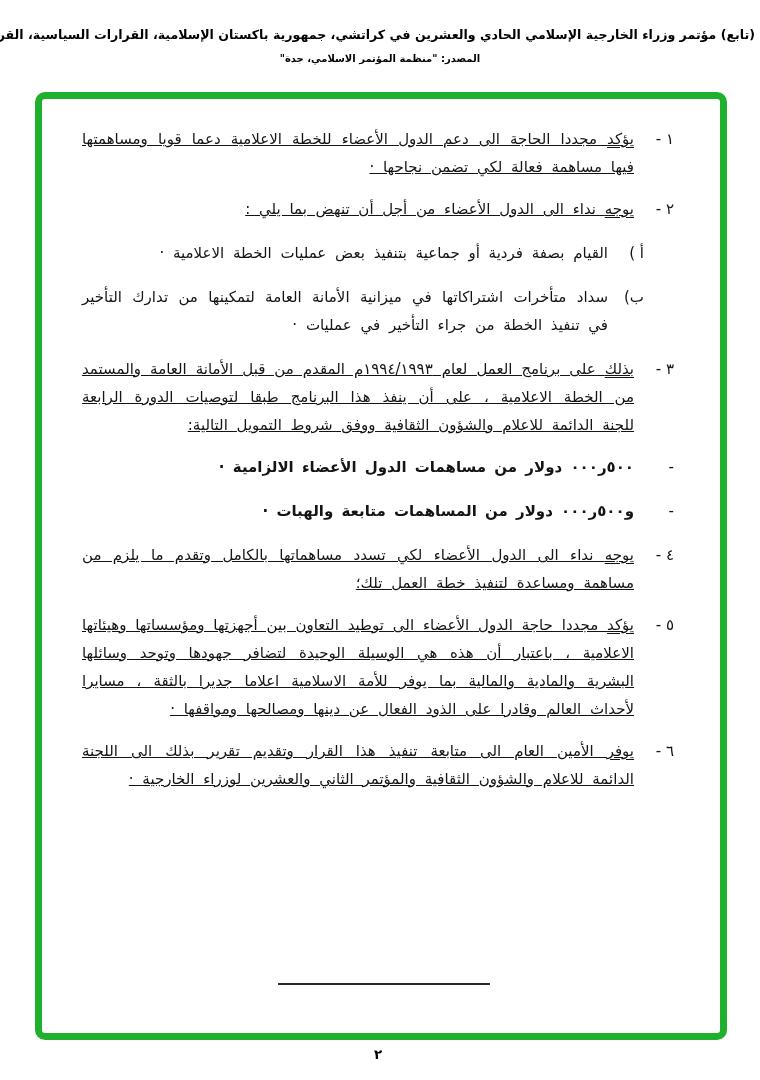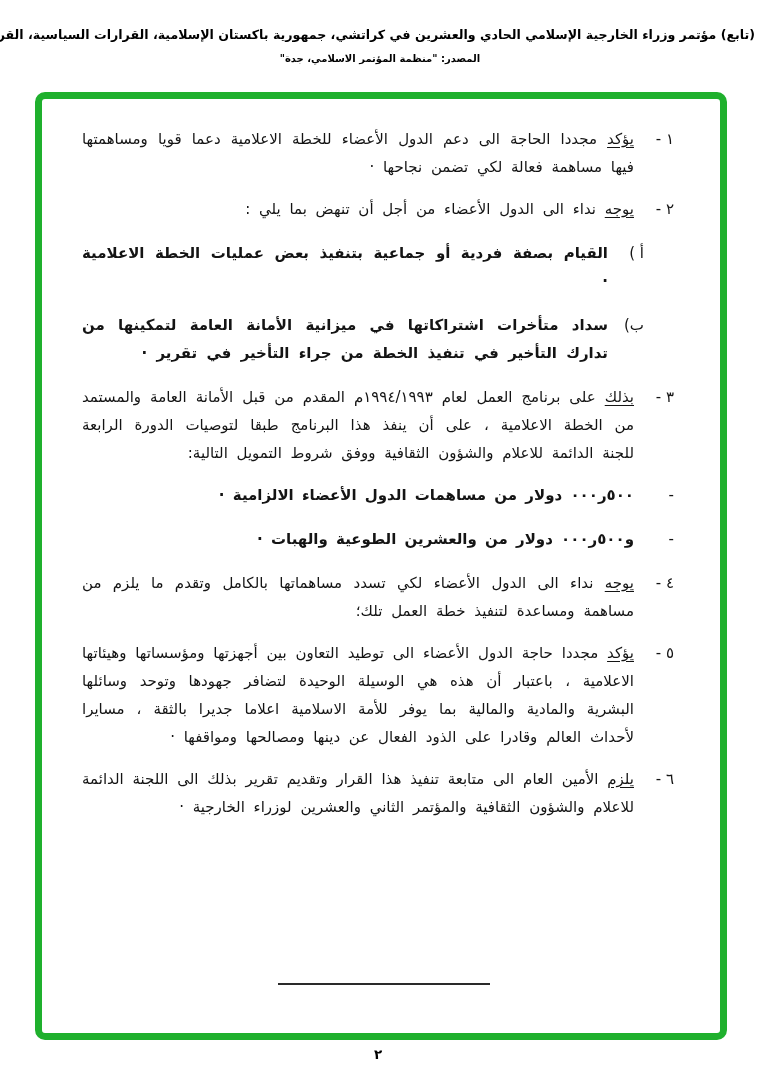--- a/index.html
+++ b/index.html
@@ -22,25 +22,25 @@
     box-sizing:border-box;border:7px solid #1fb02d;border-radius:10px;
     background:#fff;
   }
   .content{
     position:absolute;top:0;right:0;left:0;bottom:0;
     padding:26px 46px 0 40px;
     font-size:15px;line-height:28px;overflow:hidden;
   }
   .item-row{display:flex;margin-bottom:14px;}
   .num{flex:none;width:40px;white-space:nowrap;font-weight:500;}
-  .body{flex:1;text-align:justify;word-spacing:4px;}
+  .body{flex:1;text-align:justify;word-spacing:4px;text-decoration:underline;}
   .verb{text-decoration:underline;text-underline-offset:3px;}
   .sub-row{display:flex;margin:16px 30px 16px 0;}
   .submark{flex:none;width:36px;white-space:nowrap;}
-  .subbody{flex:1;text-align:justify;word-spacing:4px;font-weight:bold;}
+  .subbody{flex:1;text-align:justify;word-spacing:4px;}
   .dash-row{display:flex;margin:10px 0 16px 0;}
   .dmark{flex:none;width:40px;}
   .dashbody{flex:1;word-spacing:3px;font-weight:bold;}
   .endrule{
     position:absolute;bottom:48px;left:236px;width:212px;height:0;
     border-top:2px solid #2a2a2a;
   }
   .pagenum{
     position:absolute;top:1046px;left:358px;width:40px;text-align:center;
     font-size:13.5px;font-weight:bold;color:#000;
@@ -61,43 +61,43 @@
       <div class="item-row">
         <span class="num">٢ -</span>
         <div class="body"><span class="verb">يوجه</span> نداء الى الدول الأعضاء من أجل أن تنهض بما يلي :</div>
       </div>
       <div class="sub-row">
         <span class="submark">أ )</span>
         <div class="subbody">القيام بصفة فردية أو جماعية بتنفيذ بعض عمليات الخطة الاعلامية ·</div>
       </div>
       <div class="sub-row">
         <span class="submark">ب)</span>
-        <div class="subbody">سداد متأخرات اشتراكاتها في ميزانية الأمانة العامة لتمكينها من تدارك التأخير في تنفيذ الخطة من جراء التأخير في تقرير ·</div>
+        <div class="subbody">سداد متأخرات اشتراكاتها في ميزانية الأمانة العامة لتمكينها من تدارك التأخير في تنفيذ الخطة من جراء التأخير في عمليات ·</div>
       </div>
       <div class="item-row">
         <span class="num">٣ -</span>
         <div class="body"><span class="verb">بذلك</span> على برنامج العمل لعام ١٩٩٤/١٩٩٣م المقدم من قبل الأمانة العامة والمستمد من الخطة الاعلامية ، على أن ينفذ هذا البرنامج طبقا لتوصيات الدورة الرابعة للجنة الدائمة للاعلام والشؤون الثقافية ووفق شروط التمويل التالية:</div>
       </div>
       <div class="dash-row">
         <span class="dmark">-</span>
         <div class="dashbody">٥٠٠ر٠٠٠ دولار من مساهمات الدول الأعضاء الالزامية ·</div>
       </div>
       <div class="dash-row">
         <span class="dmark">-</span>
-        <div class="dashbody">و٥٠٠ر٠٠٠ دولار من والعشرين الطوعية والهبات ·</div>
+        <div class="dashbody">و٥٠٠ر٠٠٠ دولار من المساهمات متابعة والهبات ·</div>
       </div>
       <div class="item-row">
         <span class="num">٤ -</span>
         <div class="body"><span class="verb">يوجه</span> نداء الى الدول الأعضاء لكي تسدد مساهماتها بالكامل وتقدم ما يلزم من مساهمة ومساعدة لتنفيذ خطة العمل تلك؛</div>
       </div>
       <div class="item-row">
         <span class="num">٥ -</span>
         <div class="body"><span class="verb">يؤكد</span> مجددا حاجة الدول الأعضاء الى توطيد التعاون بين أجهزتها ومؤسساتها وهيئاتها الاعلامية ، باعتبار أن هذه هي الوسيلة الوحيدة لتضافر جهودها وتوحد وسائلها البشرية والمادية والمالية بما يوفر للأمة الاسلامية اعلاما جديرا بالثقة ، مسايرا لأحداث العالم وقادرا على الذود الفعال عن دينها ومصالحها ومواقفها ·</div>
       </div>
       <div class="item-row">
         <span class="num">٦ -</span>
-        <div class="body"><span class="verb">يلزم</span> الأمين العام الى متابعة تنفيذ هذا القرار وتقديم تقرير بذلك الى اللجنة الدائمة للاعلام والشؤون الثقافية والمؤتمر الثاني والعشرين لوزراء الخارجية ·</div>
+        <div class="body"><span class="verb">يوفر</span> الأمين العام الى متابعة تنفيذ هذا القرار وتقديم تقرير بذلك الى اللجنة الدائمة للاعلام والشؤون الثقافية والمؤتمر الثاني والعشرين لوزراء الخارجية ·</div>
       </div>
     </div>
   <div class="endrule"></div>
 </div>
 
 <div class="pagenum">٢</div>
 
 </body></html>

